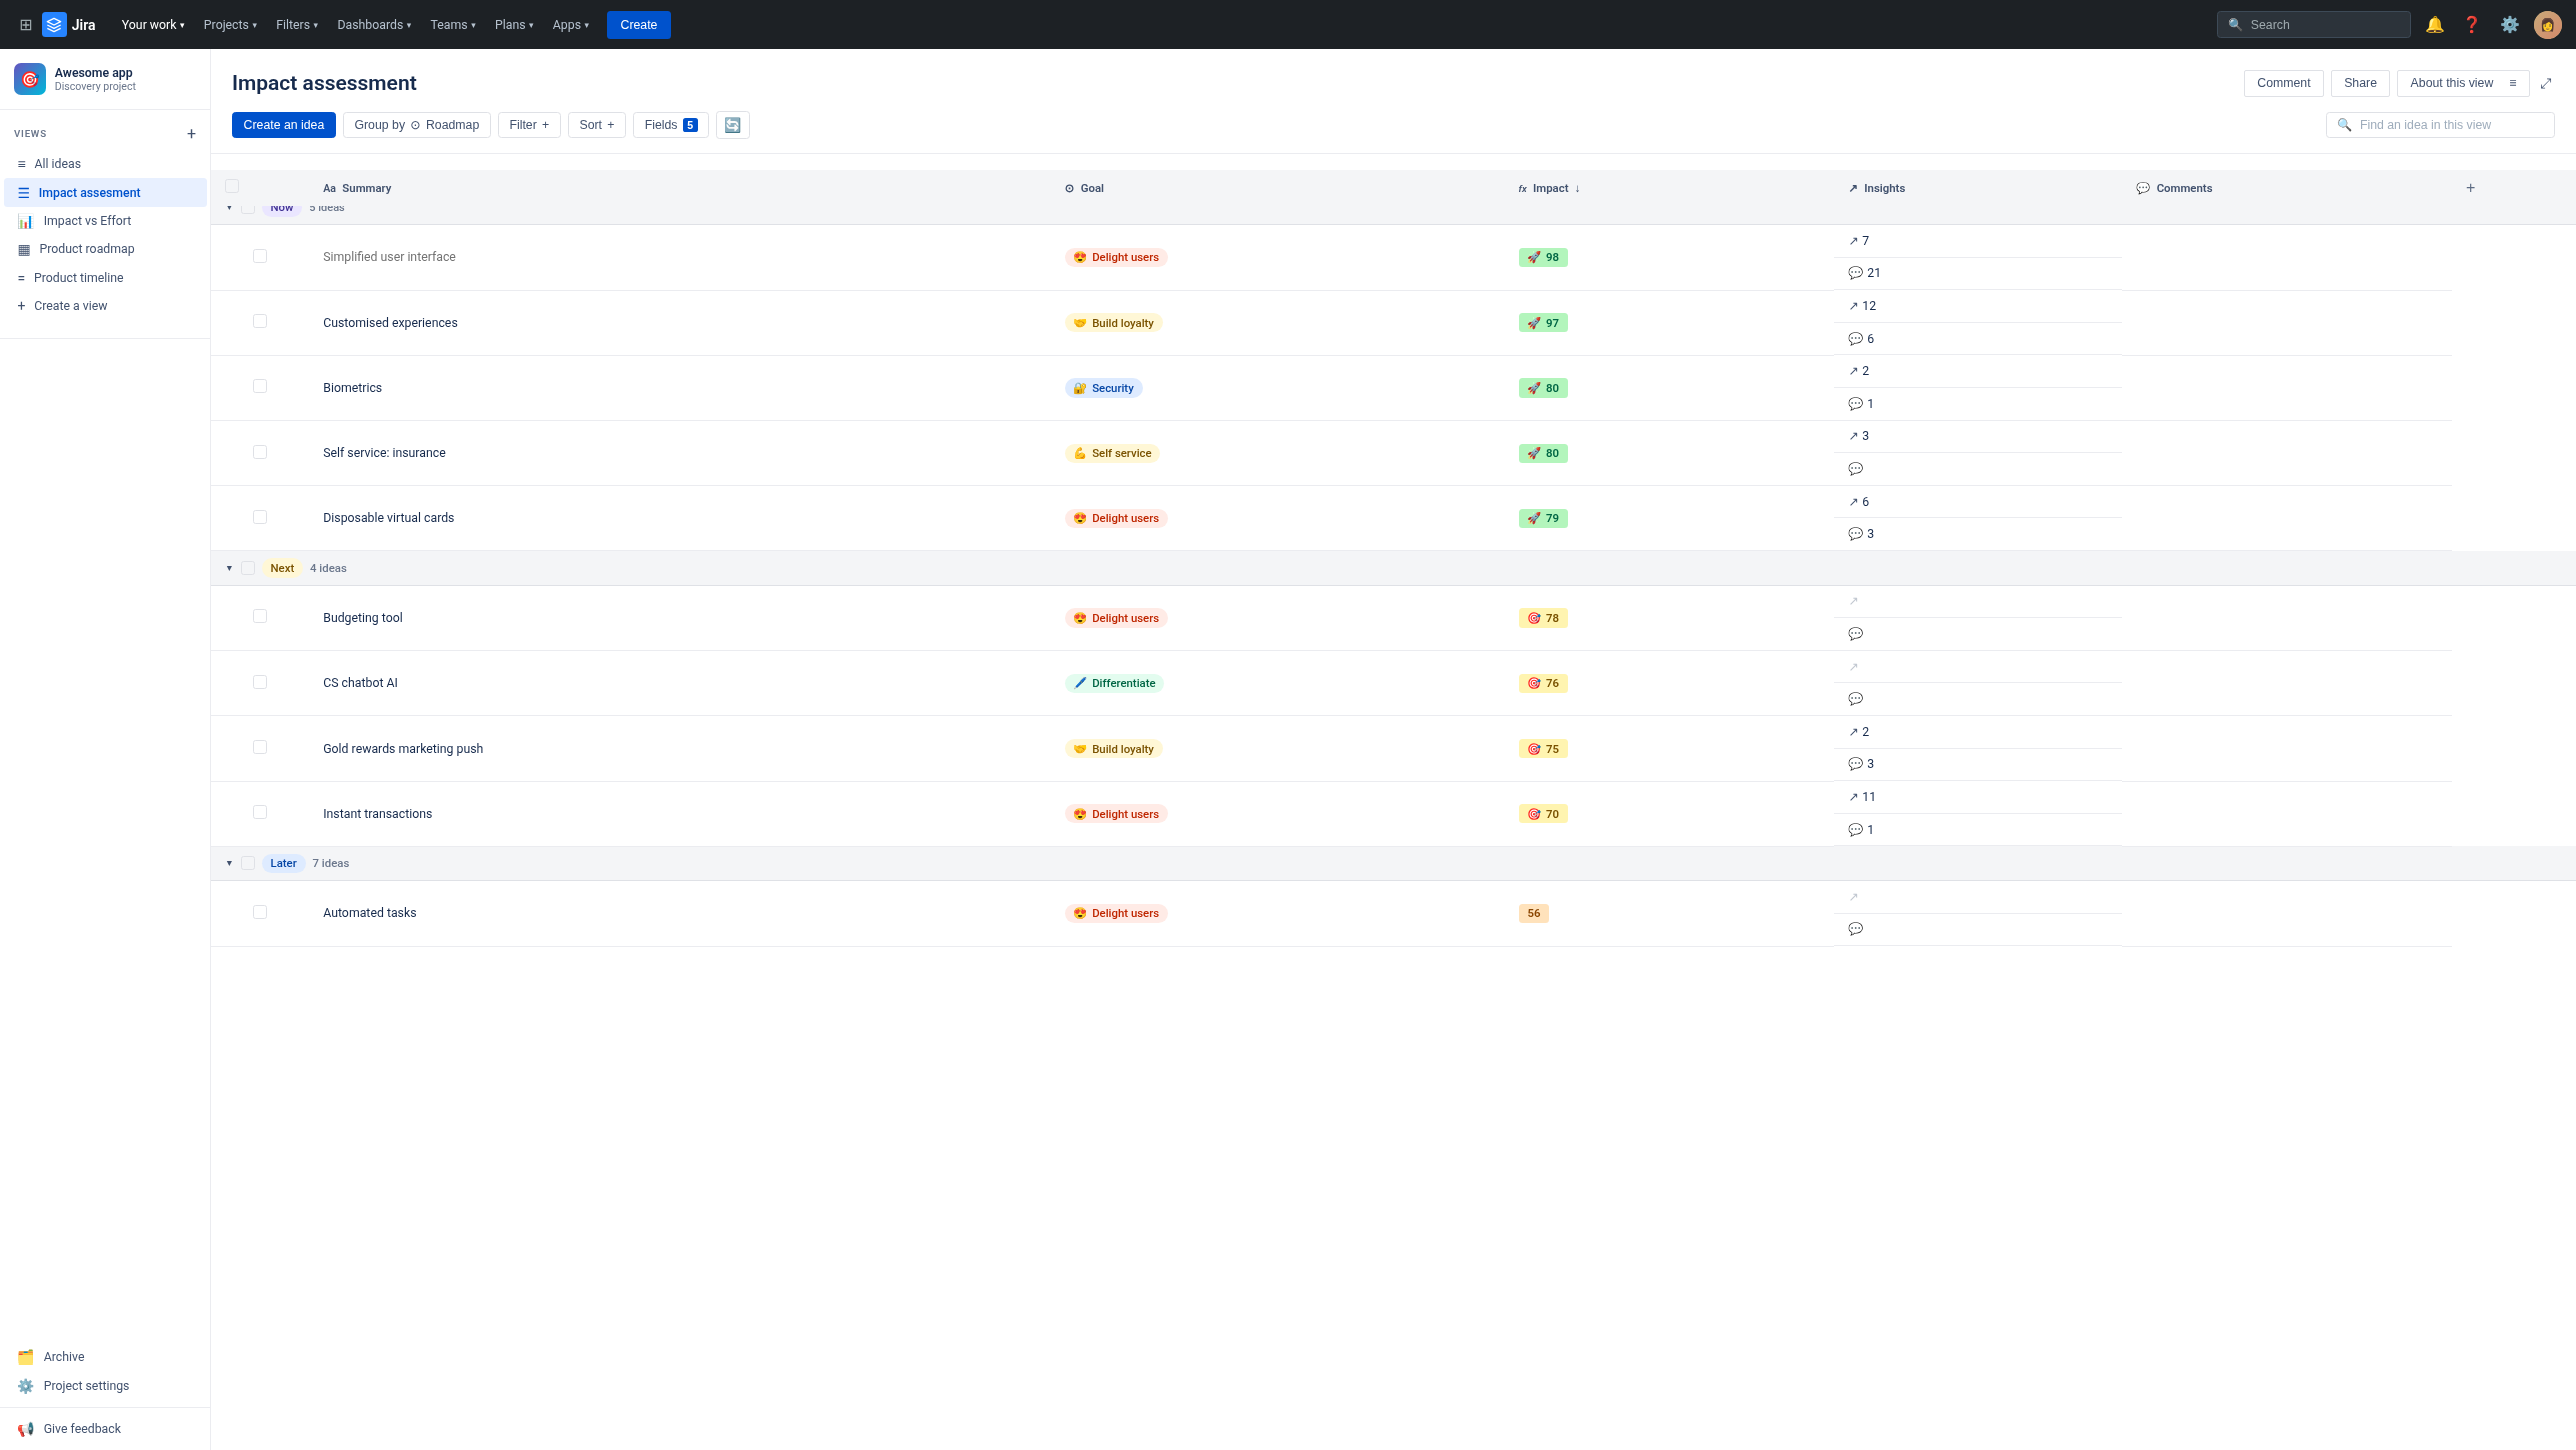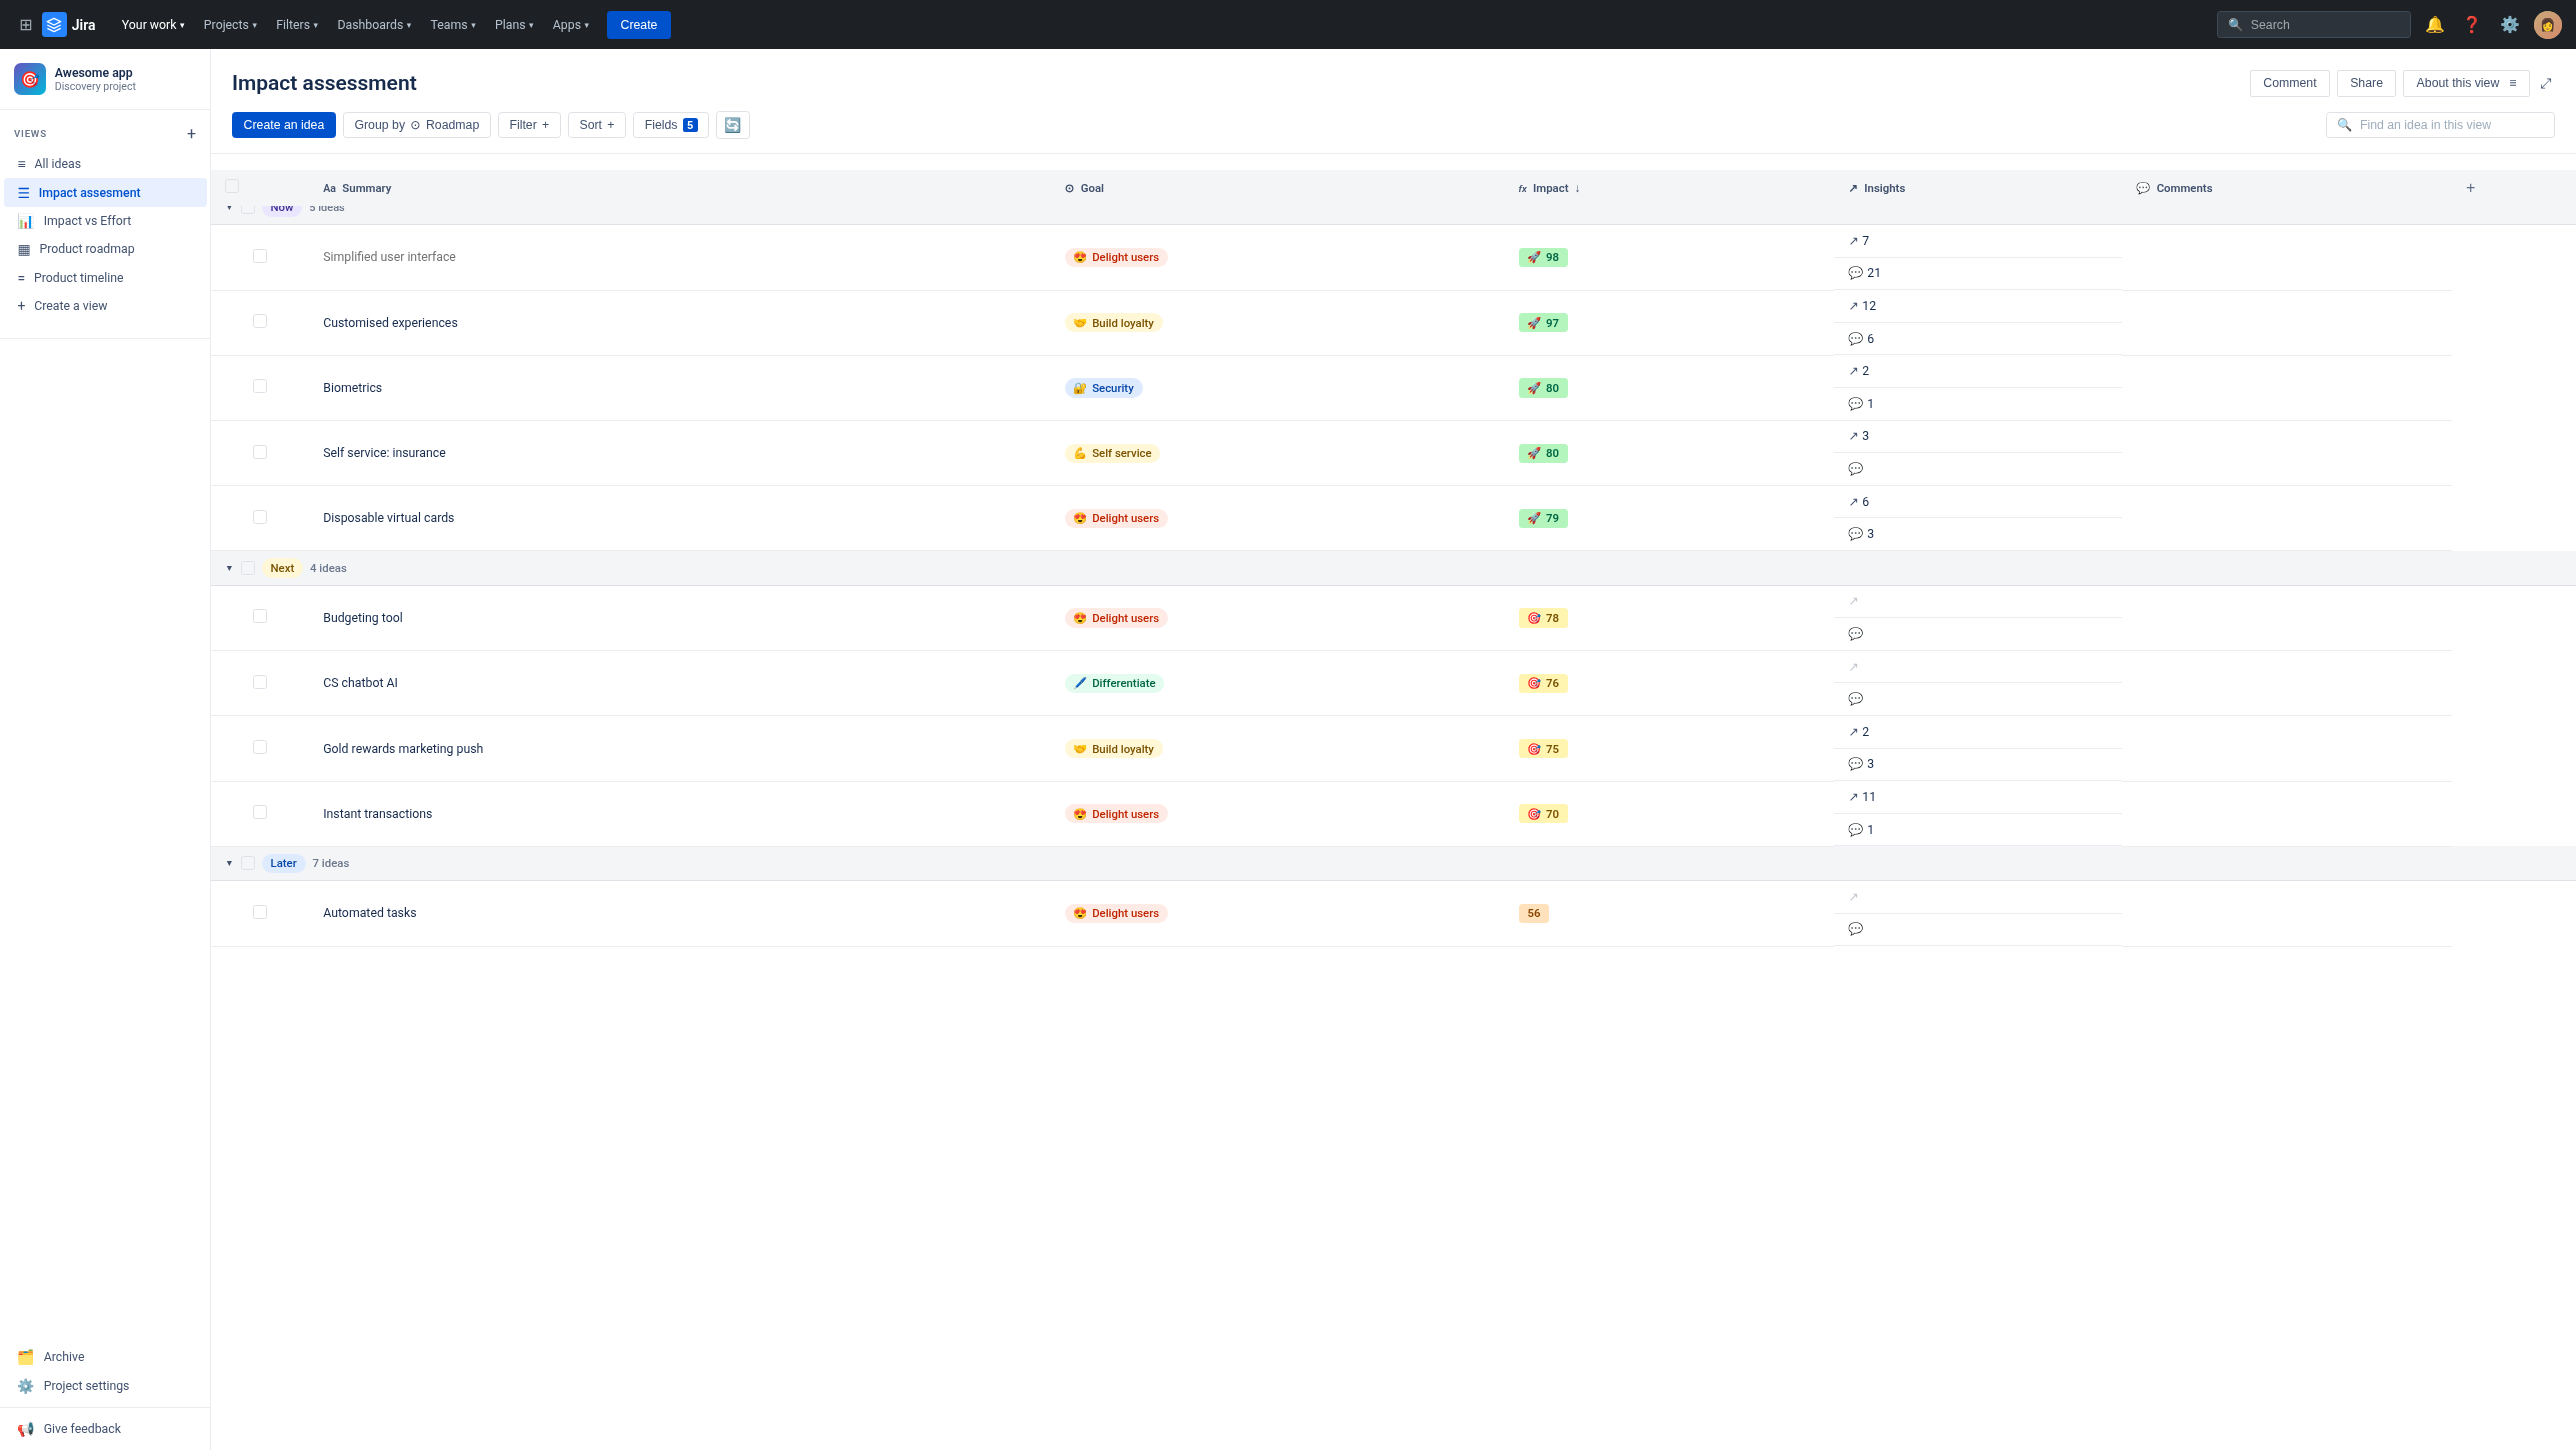--- a/index.html
+++ b/index.html
@@ -52,21 +52,21 @@
     .sidebar-bottom { margin-top: auto; padding: 7px 0; }
 
     
     .main { flex: 1; display: flex; flex-direction: column; overflow: hidden; background: #fff; }
 
     
     .page-header { padding: 21px 21px 0; display: flex; align-items: center; justify-content: space-between; }
     .page-title { font-size: 21px; font-weight: 600; color: #172b4d; }
     .page-header-actions { display: flex; gap: 7px; align-items: center; }
     .btn { border: 0.9px solid #dfe1e6; background: #fff; color: #42526e; padding: 5.3px 12.3px; border-radius: 2px; font-size: 12.3px; cursor: pointer; display: flex; align-items: center; gap: 5.3px; }
-    .btn-about { display: flex; gap: 10px; }
+    .btn-about { display: flex; gap: 16px; }
 
     
     .toolbar { padding: 14px 21px; display: flex; align-items: center; gap: 7px; border-bottom: 0.9px solid #ebecf0; }
     .toolbar-btn { border: 0.9px solid #dfe1e6; background: #fff; color: #42526e; padding: 5.3px 10.6px; border-radius: 3.5px; font-size: 12.3px; cursor: pointer; display: flex; align-items: center; gap: 5.3px; }
     .toolbar-btn-primary { background: #0052cc; color: #fff; border-color: #0052cc; font-weight: 500; }
     .toolbar-badge { background: #0052cc; color: #fff; border-radius: 2.6px; padding: 0.9px 4.4px; font-size: 10.6px; font-weight: 600; }
     .toolbar-search { margin-left: auto; border: 0.9px solid #dfe1e6; border-radius: 3.5px; display: flex; align-items: center; gap: 7px; padding: 5.3px 10.6px; width: 229px; color: #6b778c; }
     .toolbar-search input { border: none; outline: none; font-size: 12.3px; color: #172b4d; width: 100%; }
     .toolbar-search input::placeholder { color: #9fadbc; }
     .toolbar-refresh { border: 0.9px solid #dfe1e6; background: #fff; border-radius: 3.5px; padding: 5.3px 7px; cursor: pointer; color: #42526e; font-size: 14px; }

